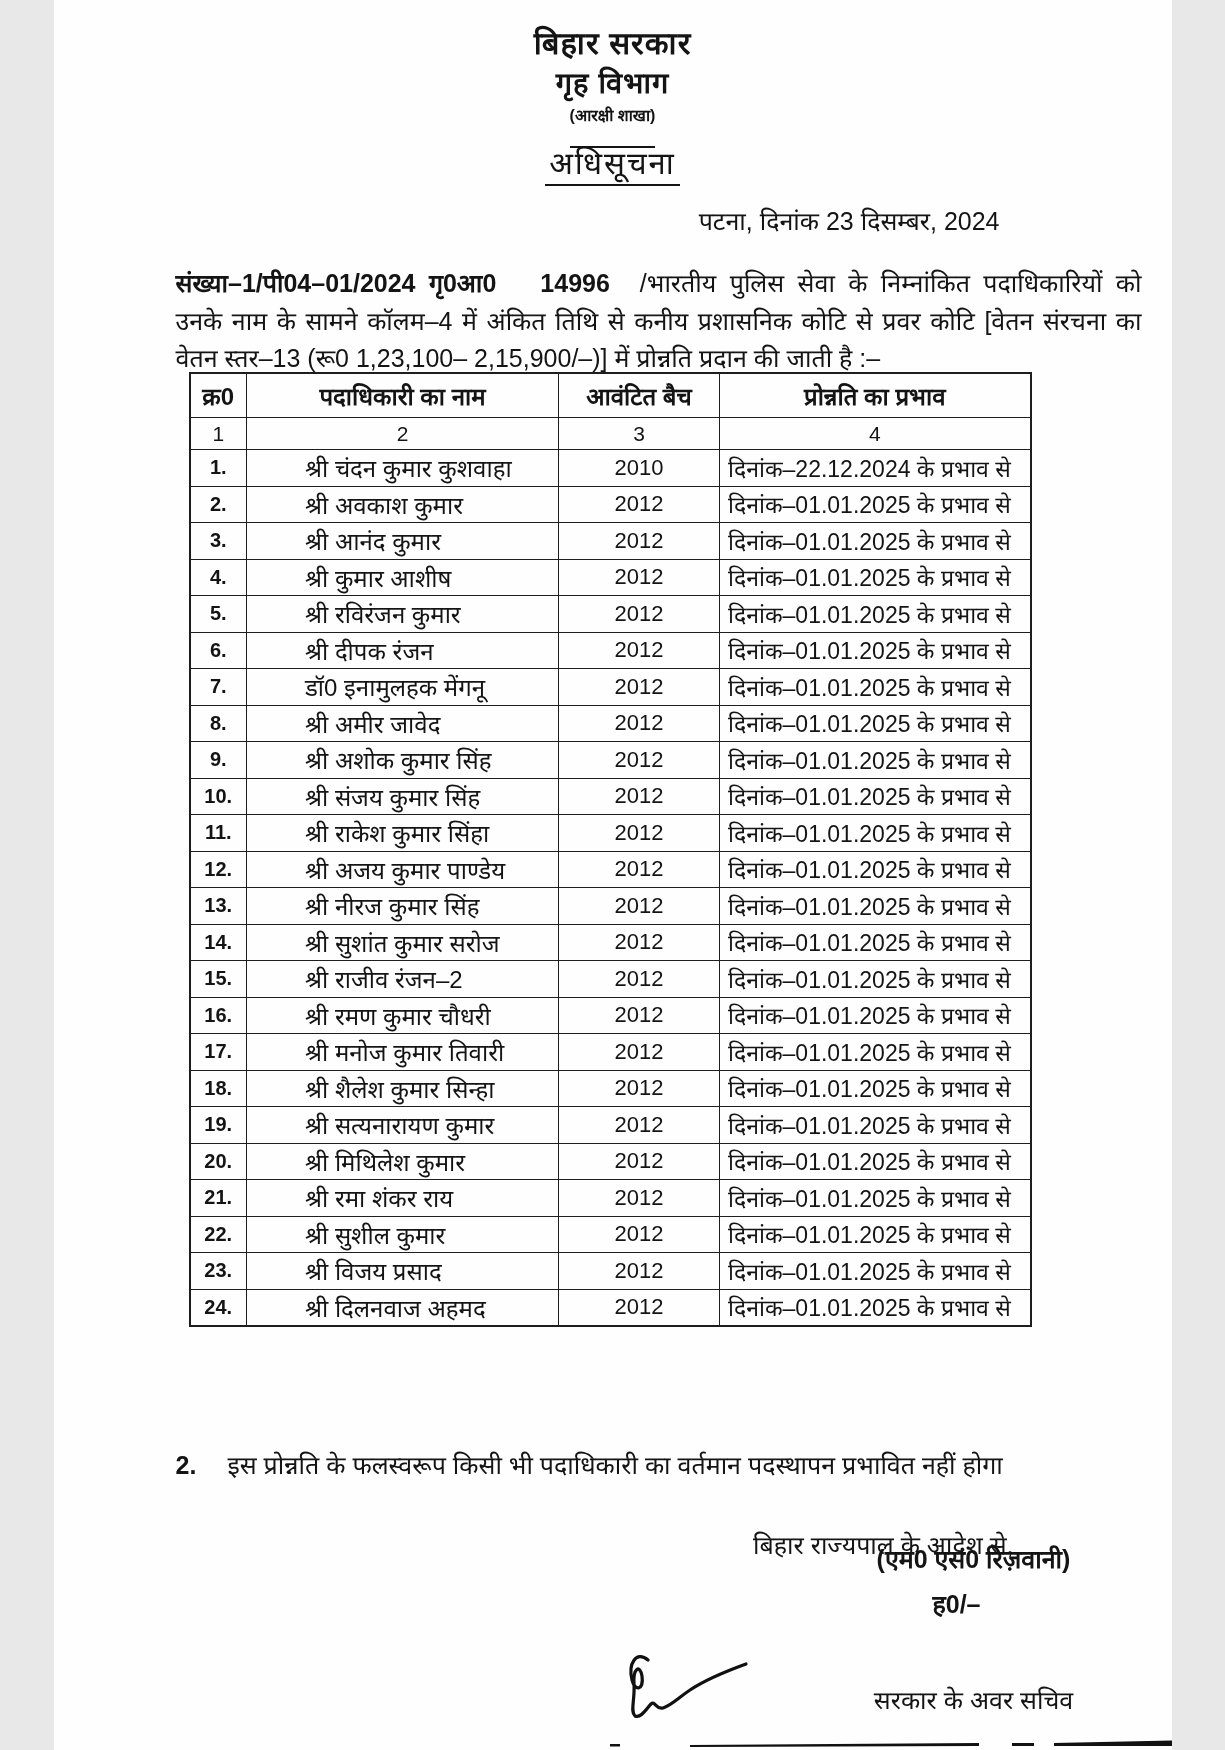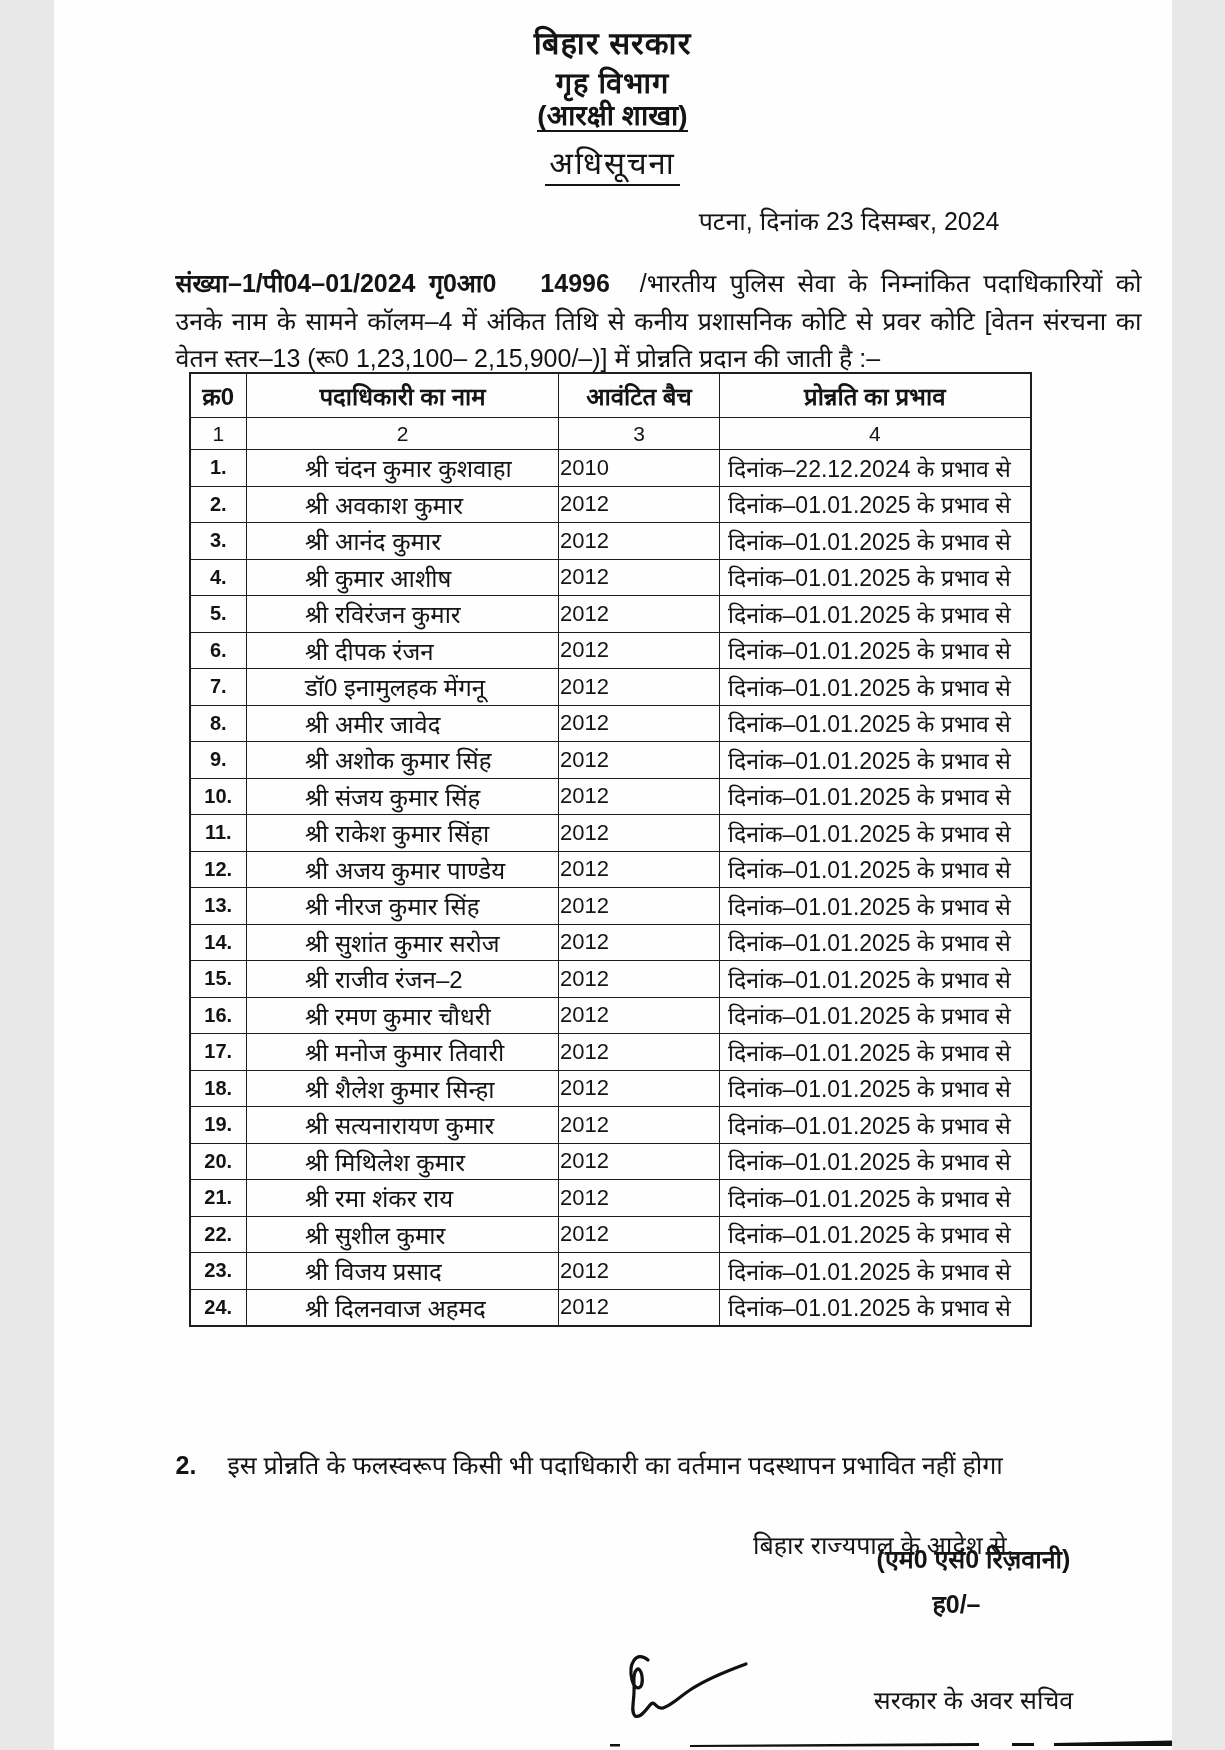--- a/index.html
+++ b/index.html
@@ -9,22 +9,22 @@
     margin:0 auto;
     background:#fefefe;
     font-family:"Liberation Sans",sans-serif;
     color:#141414;
     overflow:hidden;
   }
   
   .doc-header{position:absolute;top:24px;left:0;width:100%;text-align:center;}
   .gov-line{font-size:31px;font-weight:700;line-height:40px;letter-spacing:1px;}
   .dept-line{font-size:29px;font-weight:700;line-height:38px;letter-spacing:1px;}
-  .branch-line{display:inline-block;font-size:28px;font-weight:700;line-height:28px;
-    border-bottom:2.5px solid #141414;padding-bottom:0;}
+  .branch-line{display:inline-block;font-size:16px;font-weight:700;line-height:28px;
+    border-bottom:2.5px solid #141414;padding-bottom:16px;}
   .notif-title{position:absolute;top:141px;left:0;width:100%;text-align:center;}
   .notif-title span{display:inline-block;font-size:31px;font-weight:400;
     border-bottom:2.5px solid #141414;padding:0 4px 1px 4px;letter-spacing:2px;}
   
   .date-line{position:absolute;top:203px;right:172px;font-size:25px;}
   .intro{position:absolute;top:240px;left:122px;width:966px;
     font-size:25px;line-height:37.5px;text-align:justify;}
   .ref-prefix{font-weight:700;}
   .ref-number{font-weight:700;margin:0 30px 0 44px;}
   
@@ -35,21 +35,21 @@
   .officers-table col.c3{width:161px;}
   .officers-table col.c4{width:311px;}
   .officers-table td,.officers-table th{
     border:1.6px solid #1e1e1e;overflow:hidden;white-space:nowrap;}
   .officers-table{border:2.5px solid #1e1e1e;}
   .hdr-row th{height:41px;font-size:24px;font-weight:700;text-align:center;vertical-align:middle;}
   .num-row td{height:29px;font-size:21px;text-align:center;vertical-align:middle;}
   .data-row td{height:33.5px;vertical-align:middle;}
   td.c-sn{font-size:20px;font-weight:700;text-align:center;}
   td.c-name{font-size:24px;padding-left:58px;margin-left:43px;}
-  td.c-batch{font-size:22px;}
+  td.c-batch{font-size:22px;text-align:center;}
   td.c-effect{font-size:23px;padding-left:8px;}
   
   .note-line{position:absolute;top:1447px;left:122px;width:970px;font-size:25px;}
   .note-no{display:inline-block;font-weight:700;width:52px;}
   .by-order{position:absolute;top:1527px;right:158px;font-size:25px;}
   .signed{position:absolute;top:1586px;left:838px;width:130px;text-align:center;font-size:25px;font-weight:700;}
   .sig-name{position:absolute;top:1541px;left:770px;width:300px;text-align:center;font-size:25px;font-weight:700;}
   .sig-title{position:absolute;top:1682px;left:770px;width:300px;text-align:center;font-size:25px;}
   .signature{position:absolute;top:1642px;left:566px;width:140px;height:95px;}
   .scan-edge{position:absolute;left:0;top:1736px;width:1225px;height:14px;}

